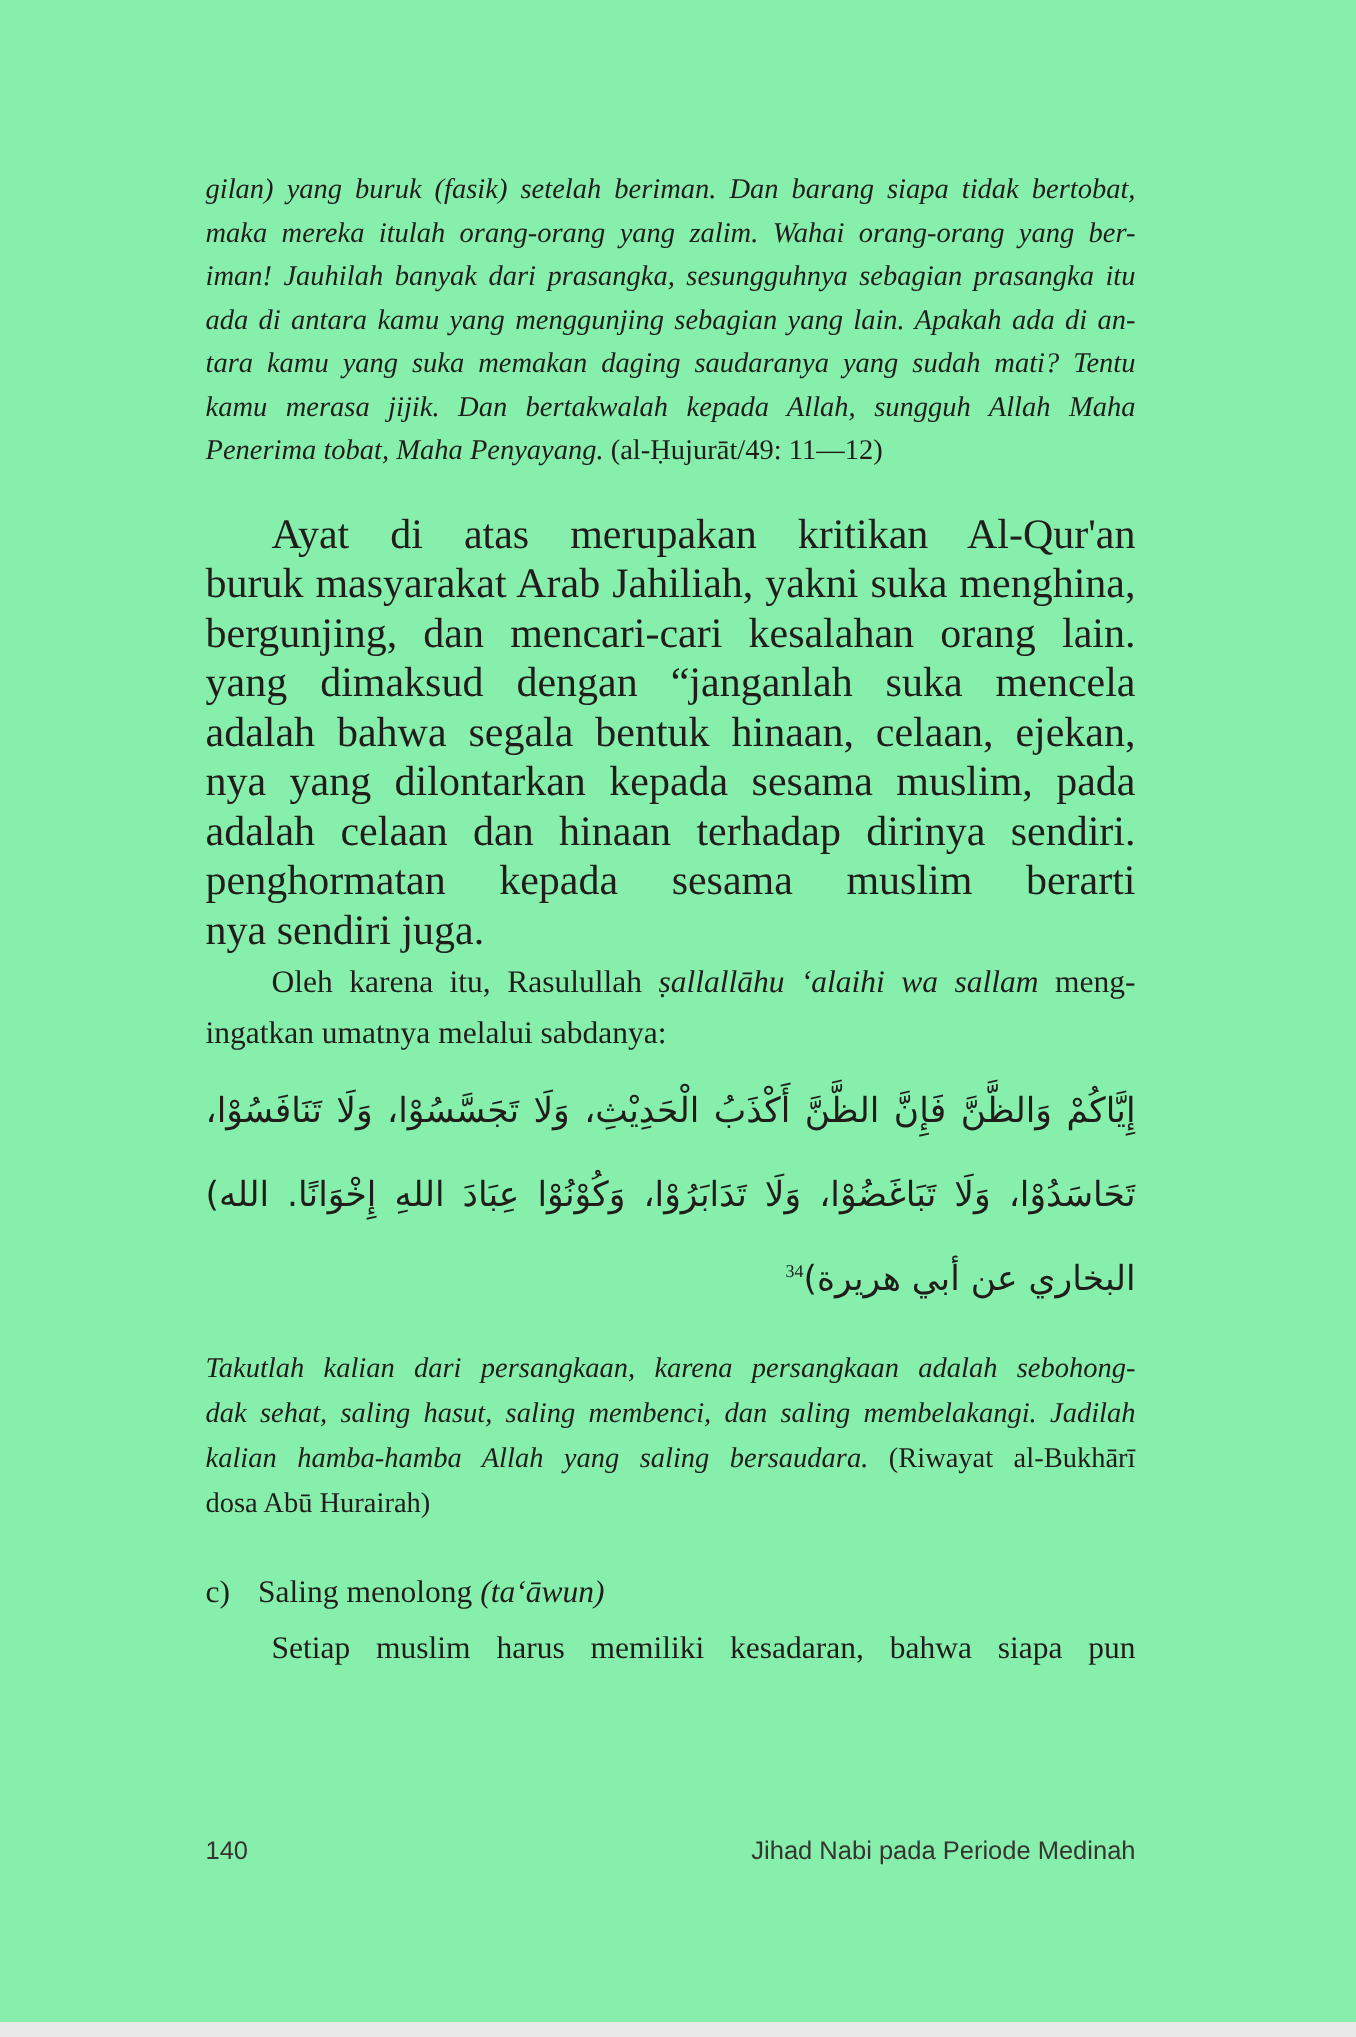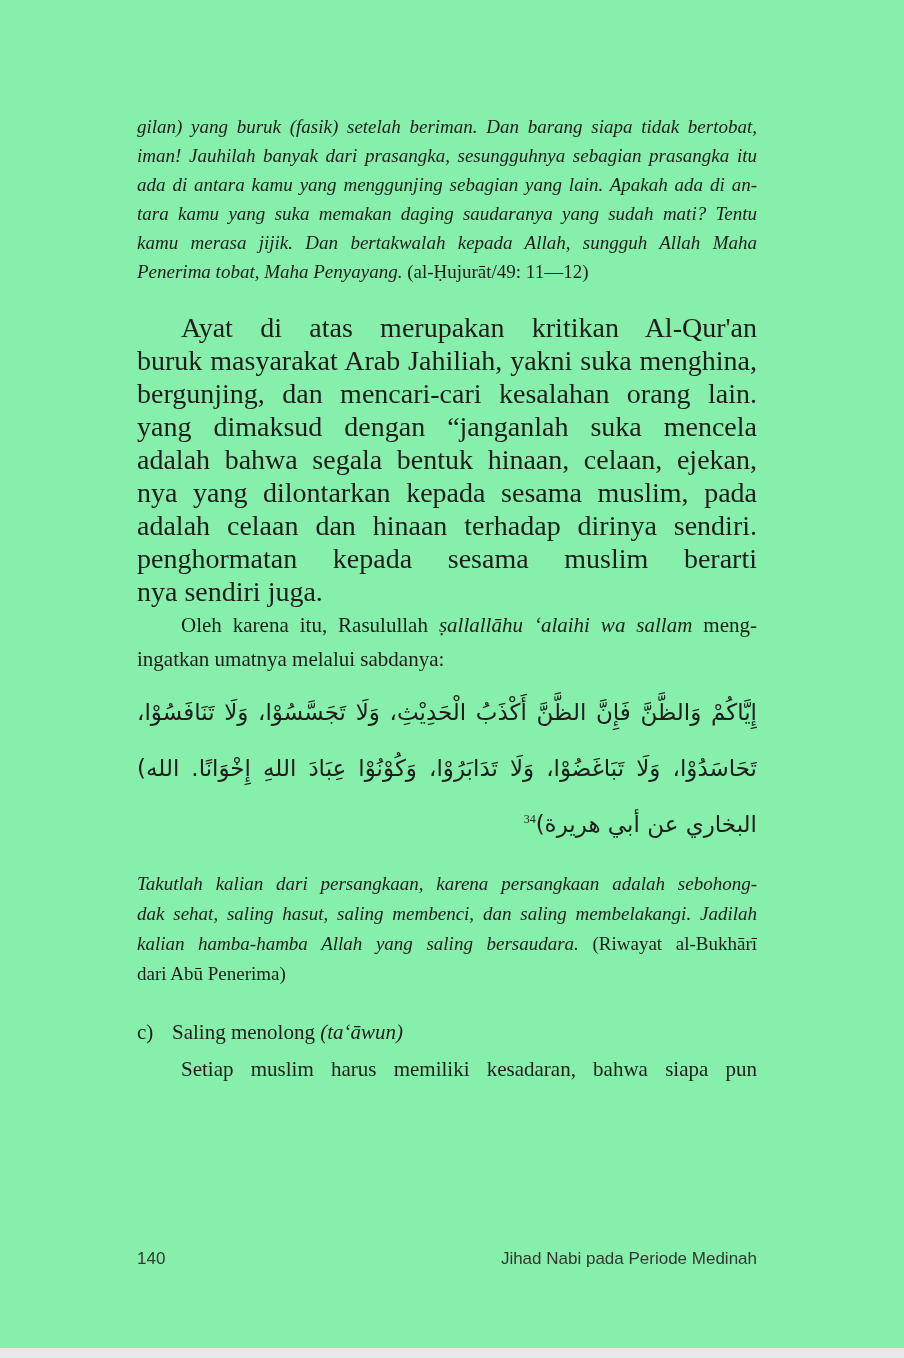--- a/index.html
+++ b/index.html
@@ -72,39 +72,40 @@
     text-align: justify;
     text-align-last: justify;
     -moz-text-align-last: justify;
     height: 37px; line-height: 37px;
     overflow: hidden;
   }
 
   .page-footer {
     position: absolute;
     left: 137px;
-    top: 1249px;
+    top: 1224px;
     width: 620px;
     display: flex;
     justify-content: space-between;
     align-items: flex-start;
     font-family: "Liberation Sans", sans-serif;
     font-size: 17px;
     color: #363430;
     gap: 15px;
   }
 </style>
 </head>
 <body>
 
 <div class="page">
   <div class="content">
 
     <section class="quote-block">
         <div class="bline just"><span class="run it">gilan) yang buruk (fasik) setelah beriman. Dan barang siapa tidak bertobat,</span></div>
+        <div class="bline just"><span class="run it">maka mereka itulah orang-orang yang zalim. Wahai orang-orang yang ber-</span></div>
         <div class="bline just"><span class="run it">iman! Jauhilah banyak dari prasangka, sesungguhnya sebagian prasangka itu</span></div>
         <div class="bline just"><span class="run it">ada di antara kamu yang menggunjing sebagian yang lain. Apakah ada di an-</span></div>
         <div class="bline just"><span class="run it">tara kamu yang suka memakan daging saudaranya yang sudah mati? Tentu</span></div>
         <div class="bline just"><span class="run it">kamu merasa jijik. Dan bertakwalah kepada Allah, sungguh Allah Maha</span></div>
         <div class="bline"><span class="run it">Penerima tobat, Maha Penyayang.</span><span class="run"> (al-Ḥujurāt/49: 11—12)</span></div>
       </section>
 
     <section class="commentary-block">
         <div class="bline just ind"><span class="run">Ayat di atas merupakan kritikan Al-Qur'an terhadap tradisi</span></div>
         <div class="bline just"><span class="run">buruk masyarakat Arab Jahiliah, yakni suka menghina, mengejek,</span></div>
@@ -125,21 +126,21 @@
     <section class="arabic-block" dir="rtl">
         <div class="bline just"><span class="run">إِيَّاكُمْ وَالظَّنَّ فَإِنَّ الظَّنَّ أَكْذَبُ الْحَدِيْثِ، وَلَا تَجَسَّسُوْا، وَلَا تَنَافَسُوْا، وَلَا</span></div>
         <div class="bline just"><span class="run">تَحَاسَدُوْا، وَلَا تَبَاغَضُوْا، وَلَا تَدَابَرُوْا، وَكُوْنُوْا عِبَادَ اللهِ إِخْوَانًا. </span><span class="run ltr">(الله</span></div>
         <div class="bline"><span class="run">البخاري عن أبي هريرة)</span><span class="run sup">34</span></div>
       </section>
 
     <section class="translation-block">
         <div class="bline just"><span class="run it">Takutlah kalian dari persangkaan, karena persangkaan adalah sebohong-</span></div>
         <div class="bline just"><span class="run it">dak sehat, saling hasut, saling membenci, dan saling membelakangi. Jadilah</span></div>
         <div class="bline just"><span class="run it">kalian hamba-hamba Allah yang saling bersaudara.</span><span class="run"> (Riwayat al-Bukhārī</span></div>
-        <div class="bline"><span class="run">dari Abū Penerima)</span></div>
+        <div class="bline"><span class="run">dosa Abū Hurairah)</span></div>
       </section>
 
     <section class="list-block">
       <div class="bline">
         <span class="list-marker">c)</span><span><span class="run">Saling menolong </span><span class="run it">(ta‘āwun)</span></span>
       </div>
       <div class="list-para"><span class="run">Setiap muslim harus memiliki kesadaran, bahwa siapa pun</span></div>
     </section>
 
   </div>

